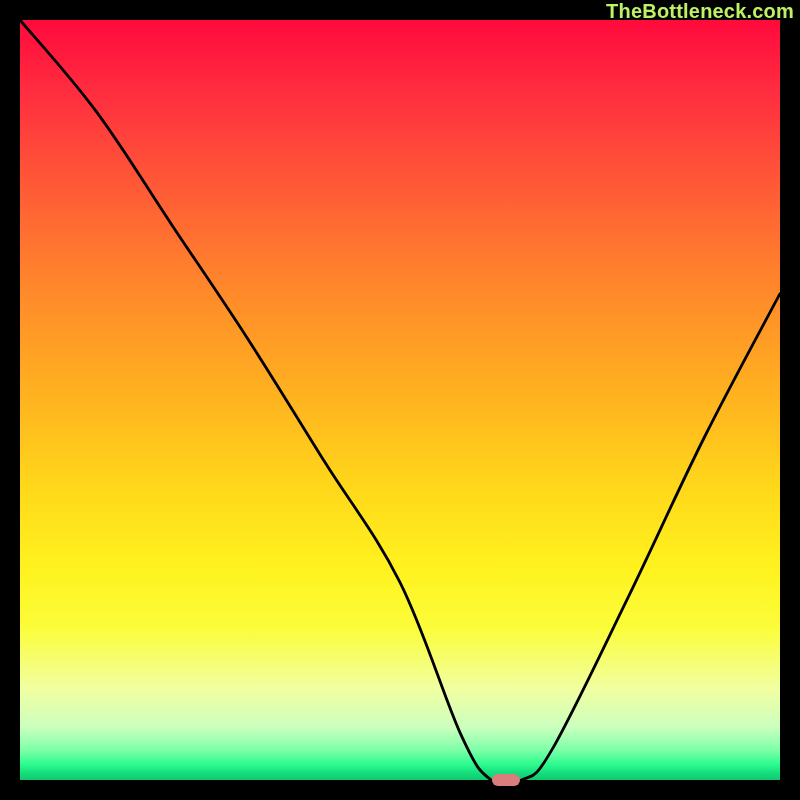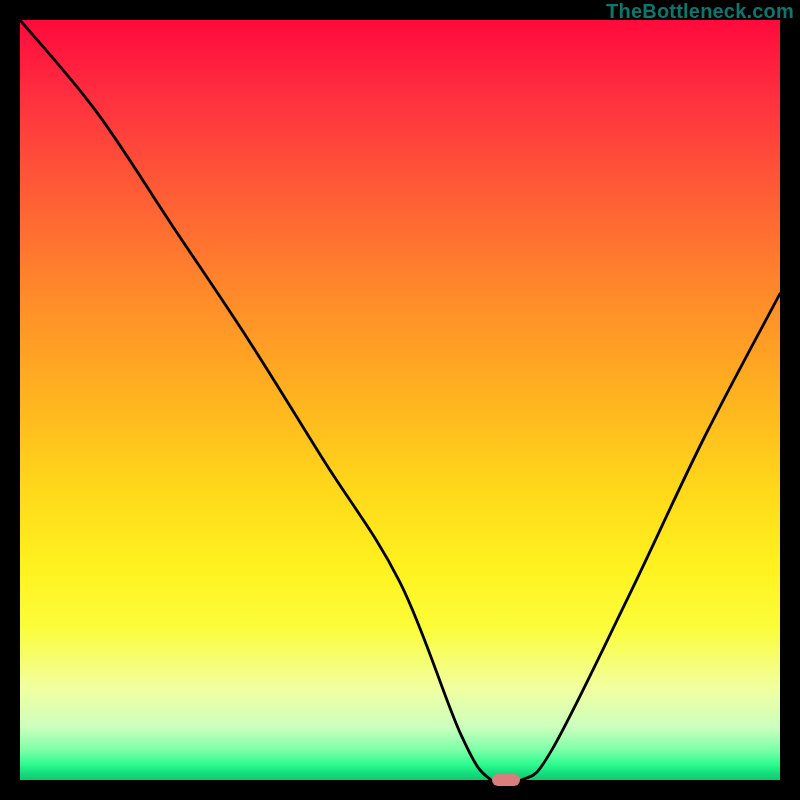--- a/index.html
+++ b/index.html
@@ -57,21 +57,21 @@
     background: #d97d7d;
     transform: translate(-50%, -50%);
   }
   .watermark {
     position: absolute;
     top: 0;
     right: 6px;
     font-family: Arial, Helvetica, sans-serif;
     font-size: 20px;
     font-weight: 600;
-    color: #0f766e;
+    color: #bef264;
     letter-spacing: 0.2px;
     user-select: none;
   }
 </style>
 </head>
 <body>
 
 <div class="frame">
   <div class="watermark">TheBottleneck.com</div>
   <div class="plot">

